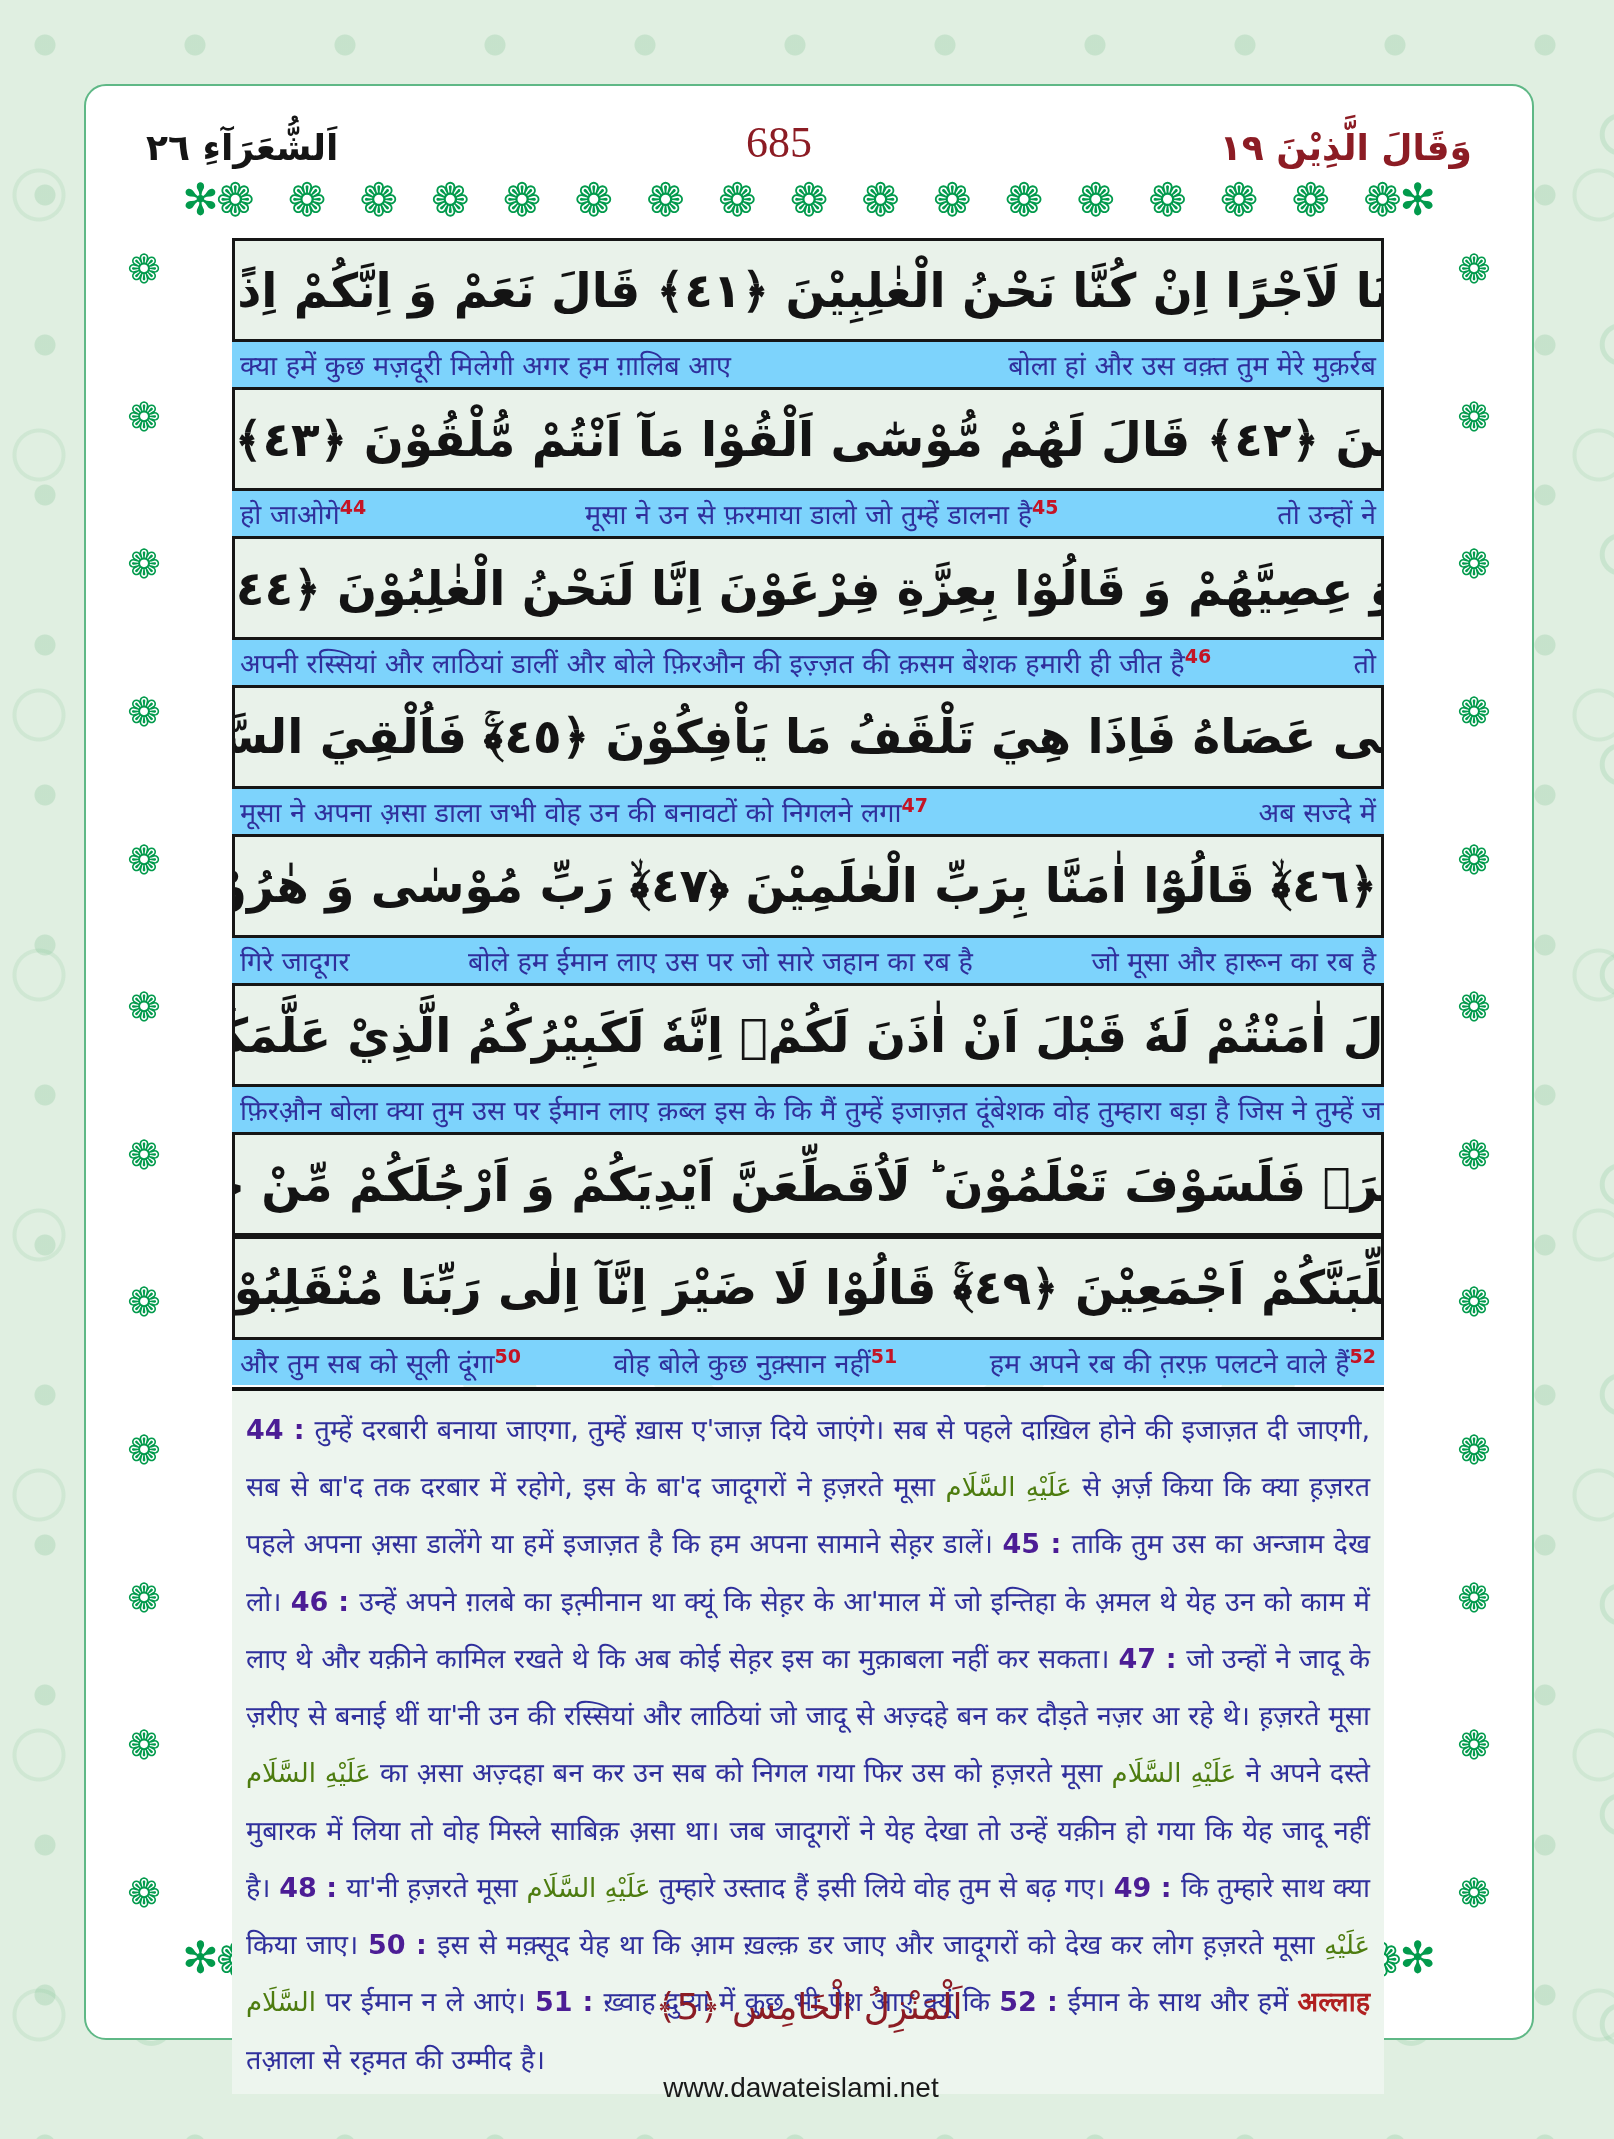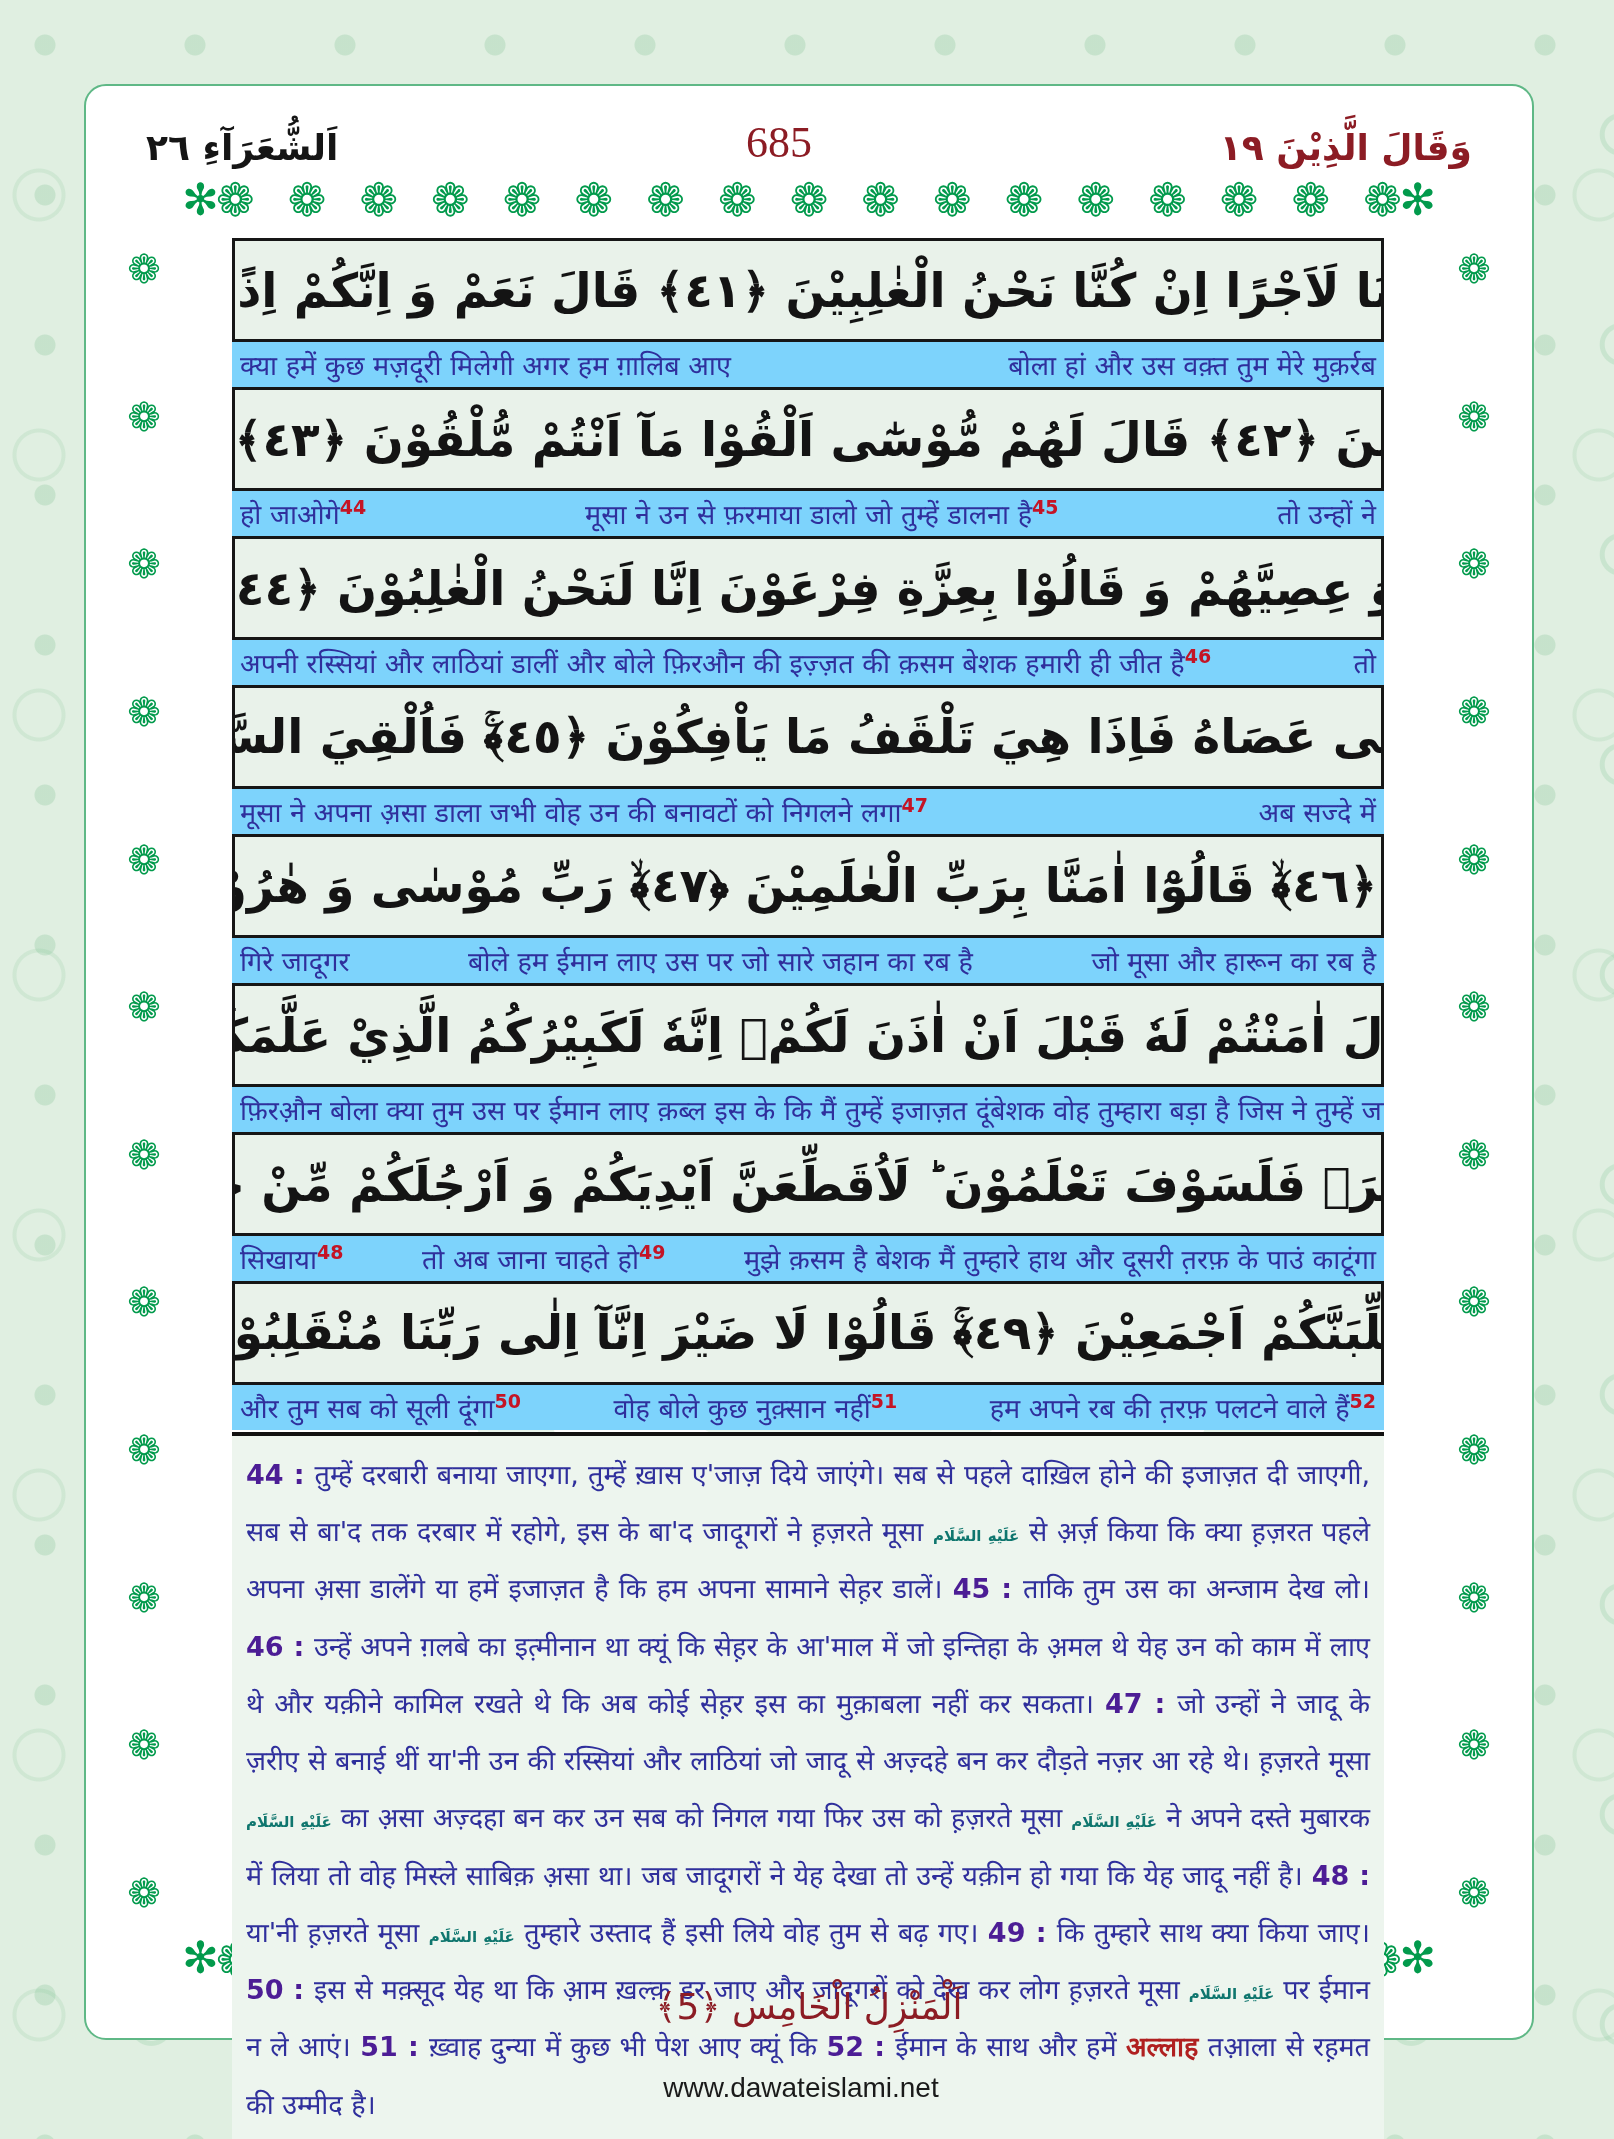--- a/index.html
+++ b/index.html
@@ -46,21 +46,21 @@
     overflow:hidden;letter-spacing:0px;}
   .translation-line{height:45px;box-sizing:border-box;background:#7dd3fc;
     display:flex;justify-content:space-between;align-items:center;padding:0 8px;
     font-size:27px;color:#2f2f9c;white-space:nowrap;overflow:hidden;}
   .seg{display:inline-block;}
   .fnref{color:#c41425;font-weight:700;font-size:19px;vertical-align:super;line-height:0;}
   #divider{height:4px;background:#111;margin:2px 0 0 0;}
   #footnotes{box-sizing:border-box;background:#edf5ee;padding:10px 14px 6px 14px;
     text-align:justify;font-size:27px;line-height:2.12;color:#2f2f9c;min-height:468px;}
   .fnnum{color:#4c1d95;font-weight:700;}
-  .fnarabic{color:#0f766e;font-size:15px;font-weight:700;}
+  .fnarabic{color:#4d7c0f;font-size:26px;font-weight:400;}
   .fnallah{color:#b02020;font-weight:700;}
   
   #manzil{position:absolute;left:0;right:0;top:1900px;text-align:center;
     color:#8c1c24;font-size:36px;font-weight:400;}
   
   #site-url{position:absolute;left:0;right:12px;top:2072px;text-align:center;
     color:#1a1a1a;font-size:28px;font-family:"Liberation Sans",sans-serif;}
 </style>
 </head>
 <body>
@@ -176,25 +176,20 @@
             <span class="seg">गिरे जादूगर</span>
             <span class="seg">बोले हम ईमान लाए उस पर जो सारे जहान का रब है</span>
             <span class="seg">जो मूसा और हारून का रब है</span>
           </div>
           <div class="verse-arabic" dir="rtl">قَالَ اٰمَنْتُمْ لَهٗ قَبْلَ اَنْ اٰذَنَ لَكُمْۚ اِنَّهٗ لَكَبِيْرُكُمُ الَّذِيْ عَلَّمَكُمُ</div>
           <div class="translation-line">
             <span class="seg">फ़िरऔ़न बोला क्या तुम उस पर ईमान लाए क़ब्ल इस के कि मैं तुम्हें इजाज़त दूं</span>
             <span class="seg">बेशक वोह तुम्हारा बड़ा है जिस ने तुम्हें जादू</span>
           </div>
           <div class="verse-arabic" dir="rtl">السِّحْرَۚ فَلَسَوْفَ تَعْلَمُوْنَ ؕ لَاُقَطِّعَنَّ اَيْدِيَكُمْ وَ اَرْجُلَكُمْ مِّنْ خِلَافٍ</div>
-          <div class="translation-line">
-            <span class="seg">सिखाया<sup class="fnref">48</sup></span>
-            <span class="seg">तो अब जाना चाहते हो<sup class="fnref">49</sup></span>
-            <span class="seg">मुझे क़सम है बेशक मैं तुम्हारे हाथ और दूसरी त़रफ़ के पाउं काटूंगा</span>
-          </div>
           <div class="verse-arabic" dir="rtl">وَّ لَاُوصَلِّبَنَّكُمْ اَجْمَعِيْنَ ﴿٤٩﴾ۚ قَالُوْا لَا ضَيْرَ اِنَّآ اِلٰى رَبِّنَا مُنْقَلِبُوْنَ ﴿٥٠﴾ۚ</div>
           <div class="translation-line">
             <span class="seg">और तुम सब को सूली दूंगा<sup class="fnref">50</sup></span>
             <span class="seg">वोह बोले कुछ नुक़्सान नहीं<sup class="fnref">51</sup></span>
             <span class="seg">हम अपने रब की त़रफ़ पलटने वाले हैं<sup class="fnref">52</sup></span>
           </div>
         </div>
       <div id="divider"></div>
       <div id="footnotes"><span class="fnnum">44 : </span><span class="fntext">तुम्हें दरबारी बनाया जाएगा, तुम्हें ख़ास ए'जाज़ दिये जाएंगे। सब से पहले दाख़िल होने की इजाज़त दी जाएगी, सब से बा'द तक दरबार में रहोगे, इस के बा'द जादूगरों ने ह़ज़रते मूसा </span><span class="fnarabic" dir="rtl">عَلَيْهِ السَّلَام</span><span class="fntext"> से अ़र्ज़ किया कि क्या ह़ज़रत पहले अपना अ़सा डालेंगे या हमें इजाज़त है कि हम अपना सामाने सेह़र डालें। </span><span class="fnnum">45 : </span><span class="fntext">ताकि तुम उस का अन्जाम देख लो। </span><span class="fnnum">46 : </span><span class="fntext">उन्हें अपने ग़लबे का इत़्मीनान था क्यूं कि सेह़र के आ'माल में जो इन्तिहा के अ़मल थे येह उन को काम में लाए थे और यक़ीने कामिल रखते थे कि अब कोई सेह़र इस का मुक़ाबला नहीं कर सकता। </span><span class="fnnum">47 : </span><span class="fntext">जो उन्हों ने जादू के ज़रीए से बनाई थीं या'नी उन की रस्सियां और लाठियां जो जादू से अज़्दहे बन कर दौड़ते नज़र आ रहे थे। ह़ज़रते मूसा </span><span class="fnarabic" dir="rtl">عَلَيْهِ السَّلَام</span><span class="fntext"> का अ़सा अज़्दहा बन कर उन सब को निगल गया फिर उस को ह़ज़रते मूसा </span><span class="fnarabic" dir="rtl">عَلَيْهِ السَّلَام</span><span class="fntext"> ने अपने दस्ते मुबारक में लिया तो वोह मिस्ले साबिक़ अ़सा था। जब जादूगरों ने येह देखा तो उन्हें यक़ीन हो गया कि येह जादू नहीं है। </span><span class="fnnum">48 : </span><span class="fntext">या'नी ह़ज़रते मूसा </span><span class="fnarabic" dir="rtl">عَلَيْهِ السَّلَام</span><span class="fntext"> तुम्हारे उस्ताद हैं इसी लिये वोह तुम से बढ़ गए। </span><span class="fnnum">49 : </span><span class="fntext">कि तुम्हारे साथ क्या किया जाए। </span><span class="fnnum">50 : </span><span class="fntext">इस से मक़्सूद येह था कि आ़म ख़ल्क़ डर जाए और जादूगरों को देख कर लोग ह़ज़रते मूसा </span><span class="fnarabic" dir="rtl">عَلَيْهِ السَّلَام</span><span class="fntext"> पर ईमान न ले आएं। </span><span class="fnnum">51 : </span><span class="fntext">ख़्वाह दुन्या में कुछ भी पेश आए क्यूं कि </span><span class="fnnum">52 : </span><span class="fntext">ईमान के साथ और हमें </span><span class="fnallah">अल्लाह</span><span class="fntext"> तआ़ला से रह़मत की उम्मीद है।</span></div>
     </div>

